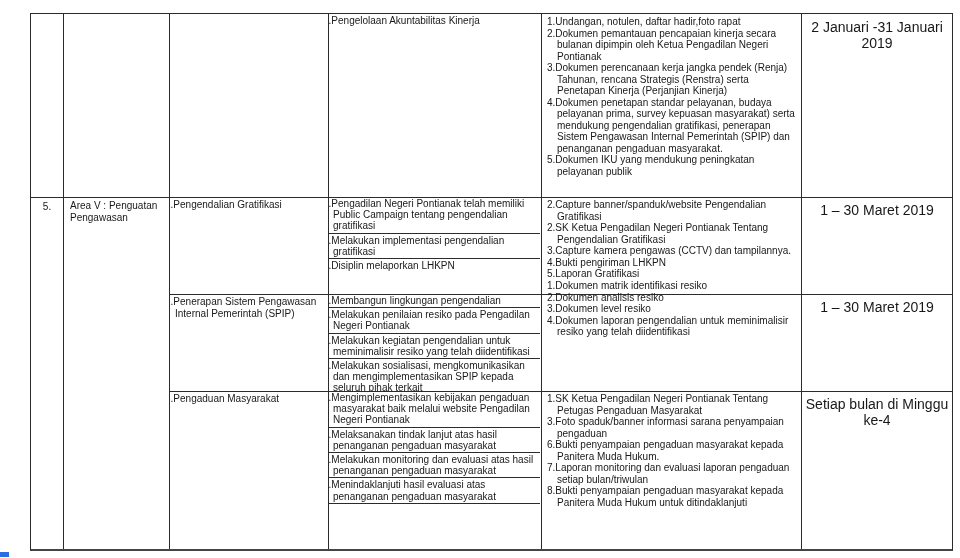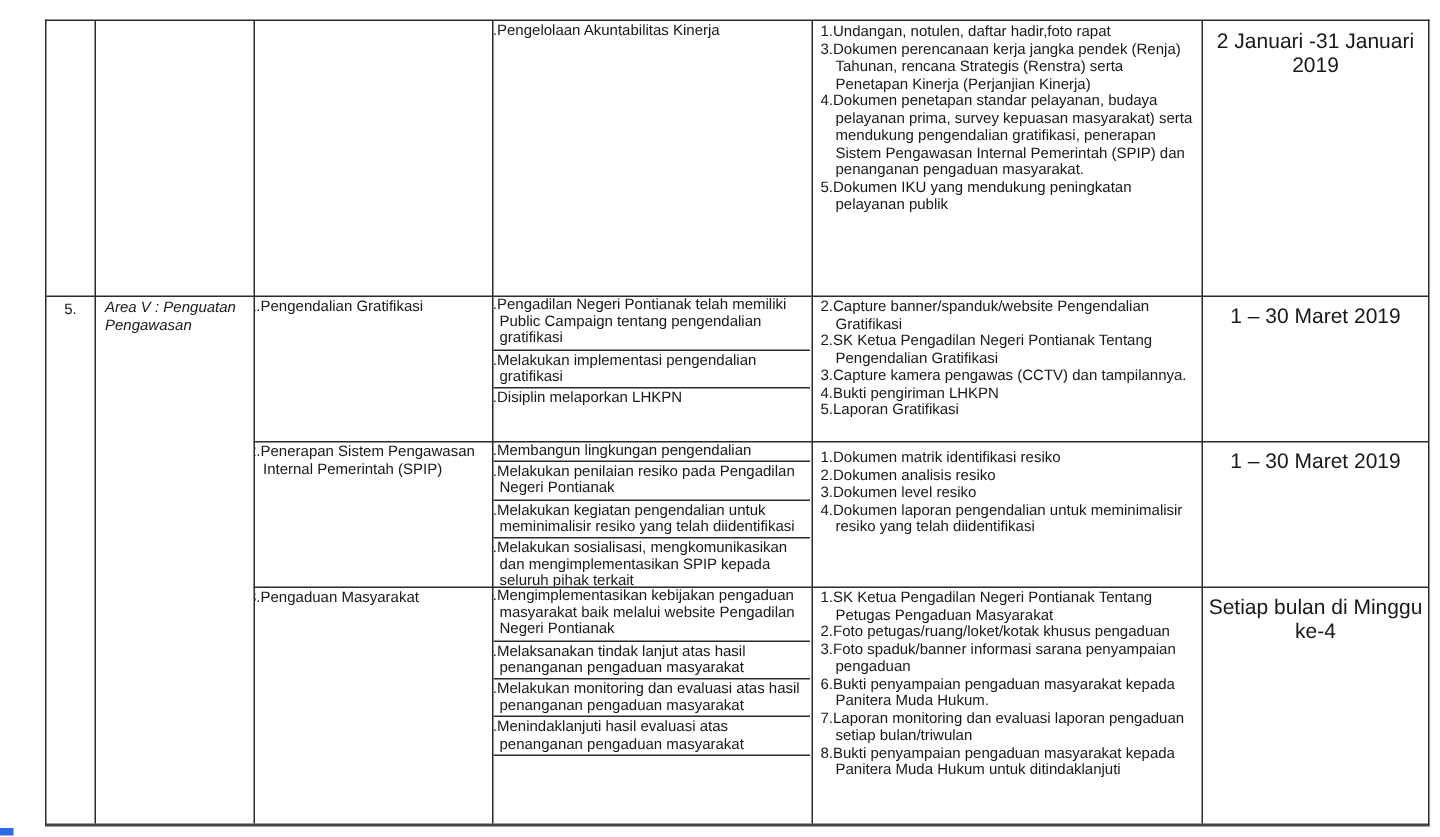--- a/index.html
+++ b/index.html
@@ -12,21 +12,21 @@
     position:absolute;left:30px;top:13px;width:921px;height:535px;
     border:1px solid #2b2b2b;border-bottom:2px solid #454545;
     background:#fff;
   }
   .vline{position:absolute;top:0;bottom:0;width:1px;background:#2b2b2b;}
   .hline{position:absolute;height:1px;background:#2b2b2b;}
   .cell{position:absolute;box-sizing:border-box;overflow:hidden;}
   .txt{font-size:10px;line-height:11.5px;}
   .hang{padding-left:10px;text-indent:-10px;}
   .num-cell{width:32px;text-align:center;padding-top:4px;font-size:10px;}
-  .area-cell{left:33px;width:104px;padding:3px 2px 12px 6px;font-size:10px;line-height:12px;font-style:italic;}
+  .area-cell{left:33px;width:104px;padding:3px 2px 12px 6px;font-size:10px;line-height:12px;}
   .sub-cell{left:139px;width:157px;padding:2px 4px 0 5px;font-size:10px;line-height:12px;}
   .act-cell{left:298px;width:211px;display:flex;flex-direction:column;}
   .act-item{border-bottom:1px solid #2b2b2b;padding:1px 4px 1px 4px;font-size:10px;line-height:11.2px;}
   .act-cell .act-item:last-child{border-bottom:none;}
   .act-cell.keep-border .act-item:last-child{border-bottom:1px solid #2b2b2b;}
   .act-cell.no-borders .act-item{border-bottom:none;}
   .act-grow .act-item:last-child{flex:1;}
   .ev-cell{left:511px;width:258px;padding:2px 4px 0 5px;}
   .ev-item{font-size:10px;line-height:11.5px;}
   .date-cell{left:771px;width:150px;text-align:center;padding-top:5px;font-size:14px;}
@@ -51,20 +51,21 @@
   <div class="cell act-cell no-borders" style="top:0;height:183px">
     <div>
 
     <div class="act-item txt hang">2.Pengelolaan Akuntabilitas Kinerja</div>
       </div>
   </div>
 
   <div class="cell ev-cell" style="top:0;height:183px">
 
   <div class="ev-item hang">1.Undangan, notulen, daftar hadir,foto rapat</div>
+      <div class="ev-item hang">2.Dokumen pemantauan pencapaian kinerja secara bulanan dipimpin oleh Ketua Pengadilan Negeri Pontianak</div>
       <div class="ev-item hang">3.Dokumen perencanaan kerja jangka pendek (Renja) Tahunan, rencana Strategis (Renstra) serta Penetapan Kinerja (Perjanjian Kinerja)</div>
       <div class="ev-item hang">4.Dokumen penetapan standar pelayanan, budaya pelayanan prima, survey kepuasan masyarakat) serta mendukung pengendalian gratifikasi, penerapan Sistem Pengawasan Internal Pemerintah (SPIP) dan penanganan pengaduan masyarakat.</div>
       <div class="ev-item hang">5.Dokumen IKU yang mendukung peningkatan pelayanan publik</div>
     </div>
 
   <div class="cell date-cell" style="top:0;height:183px">2 Januari -31 Januari 2019</div>
 
   <div class="cell num-cell" style="left:0;top:183px;height:354px">5.</div>
 
   <div class="cell area-cell" style="top:183px;height:354px">Area V : Penguatan Pengawasan</div>
@@ -92,21 +93,21 @@
   <div class="cell sub-cell hang" style="top:280px;height:97px">2.Penerapan Sistem Pengawasan Internal Pemerintah (SPIP)</div>
 
   <div class="cell act-cell act-grow" style="top:280px;height:97px">
 
   <div class="act-item hang">1.Membangun lingkungan pengendalian</div>
       <div class="act-item hang">2.Melakukan penilaian resiko pada Pengadilan Negeri Pontianak</div>
       <div class="act-item hang">3.Melakukan kegiatan pengendalian untuk meminimalisir resiko yang telah diidentifikasi</div>
       <div class="act-item hang">4.Melakukan sosialisasi, mengkomunikasikan dan mengimplementasikan SPIP kepada seluruh pihak terkait</div>
     </div>
 
-  <div class="cell ev-cell" style="top:284px;height:97px">
+  <div class="cell ev-cell" style="top:264px;height:97px">
 
   <div class="ev-item hang">1.Dokumen matrik identifikasi resiko</div>
       <div class="ev-item hang">2.Dokumen analisis resiko</div>
       <div class="ev-item hang">3.Dokumen level resiko</div>
       <div class="ev-item hang">4.Dokumen laporan pengendalian untuk meminimalisir resiko yang telah diidentifikasi</div>
     </div>
 
   <div class="cell date-cell" style="top:280px;height:97px">1 – 30 Maret 2019</div>
 
   <div class="cell sub-cell hang" style="top:377px;height:160px">3.Pengaduan Masyarakat</div>
@@ -118,21 +119,20 @@
         <div class="act-item hang">2.Melaksanakan tindak lanjut atas hasil penanganan pengaduan masyarakat</div>
         <div class="act-item hang">3.Melakukan monitoring dan evaluasi atas hasil penanganan pengaduan masyarakat</div>
         <div class="act-item hang">4.Menindaklanjuti hasil evaluasi atas penanganan pengaduan masyarakat</div>
       </div>
     <div class="filler"></div>
   </div>
 
   <div class="cell ev-cell" style="top:377px;height:160px">
 
   <div class="ev-item hang">1.SK Ketua Pengadilan Negeri Pontianak Tentang Petugas Pengaduan Masyarakat</div>
-      <div class="ev-item hang">2.Foto petugas/ruang/loket/kotak khusus pengaduan</div>
       <div class="ev-item hang">3.Foto spaduk/banner informasi sarana penyampaian pengaduan</div>
       <div class="ev-item hang">6.Bukti penyampaian pengaduan masyarakat kepada Panitera Muda Hukum.</div>
       <div class="ev-item hang">7.Laporan monitoring dan evaluasi laporan pengaduan setiap bulan/triwulan</div>
       <div class="ev-item hang">8.Bukti penyampaian pengaduan masyarakat kepada Panitera Muda Hukum untuk ditindaklanjuti</div>
     </div>
 
   <div class="cell date-cell" style="top:377px;height:160px">Setiap bulan di Minggu ke-4</div>
 
 </div>
 

